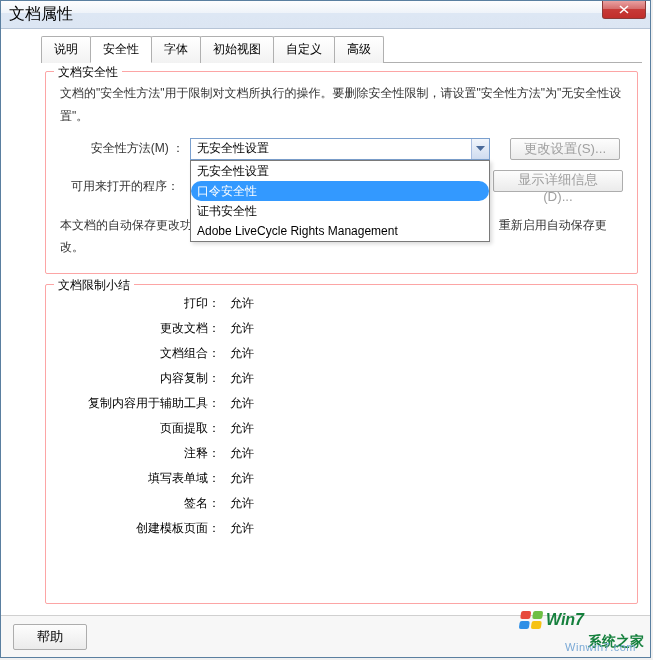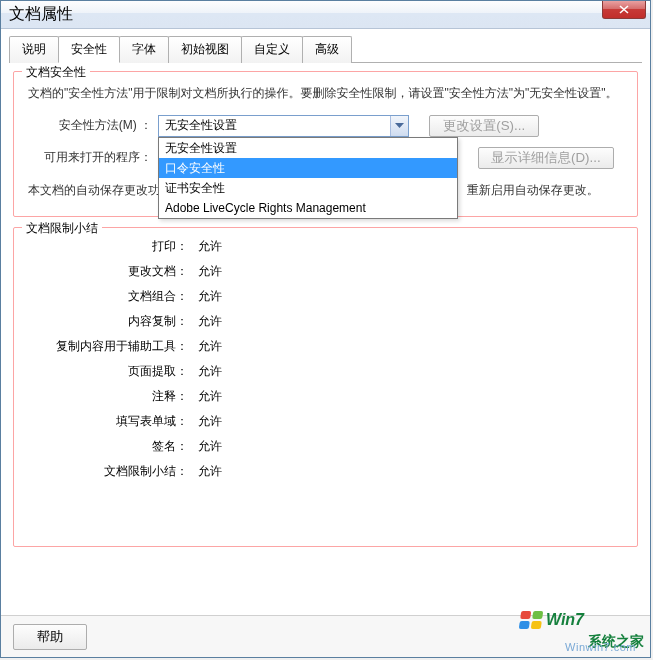--- a/index.html
+++ b/index.html
@@ -44,20 +44,21 @@
     border-top: none;
     border-radius: 0 0 3px 3px;
     display: flex;
     align-items: center;
     justify-content: center;
     cursor: pointer;
   }
   .close-btn svg { display: block; }
   .client {
     padding: 6px 8px 8px 8px;
+    margin-left: 32px;
   }
   .tabs {
     display: flex;
     border-bottom: 1px solid #b0b0b0;
     margin-bottom: 2px;
   }
   .tab {
     padding: 4px 12px;
     border: 1px solid #b0b0b0;
     border-bottom: none;
@@ -105,21 +106,21 @@
     min-height: 22px;
   }
   .row .lbl {
     width: 130px;
     text-align: right;
     padding-right: 6px;
     color: #333;
   }
   .combo {
     position: relative;
-    width: 251px;
+    width: 300px;
   }
   .combo-field {
     width: 100%;
     height: 22px;
     border: 1px solid #7a9fcd;
     background: #fff;
     display: flex;
     align-items: center;
     padding: 0 22px 0 6px;
     cursor: pointer;
@@ -149,20 +150,21 @@
   }
   .combo-item {
     padding: 2px 6px;
     height: 20px;
     line-height: 16px;
     cursor: pointer;
   }
   .combo-item.selected {
     background: #3399ff;
     color: #fff;
+    border-radius: 10px;
   }
   .btn {
     height: 22px;
     min-width: 110px;
     padding: 0 12px;
     border: 1px solid #adadad;
     background: linear-gradient(to bottom,#fdfdfd,#ebebeb);
     border-radius: 2px;
     cursor: pointer;
     color: #333;
@@ -333,21 +335,21 @@
         </div>
         <div class="restrict-row">
           <div class="lbl">填写表单域：</div>
           <div class="val">允许</div>
         </div>
         <div class="restrict-row">
           <div class="lbl">签名：</div>
           <div class="val">允许</div>
         </div>
         <div class="restrict-row">
-          <div class="lbl">文档限制小结：</div>
+          <div class="lbl">创建模板页面：</div>
           <div class="val">允许</div>
         </div>
       </div>
 
     </div>
   </div>
 
   <div class="bottom-bar">
     <button class="help-btn"><span>帮助</span></button>
   </div>

